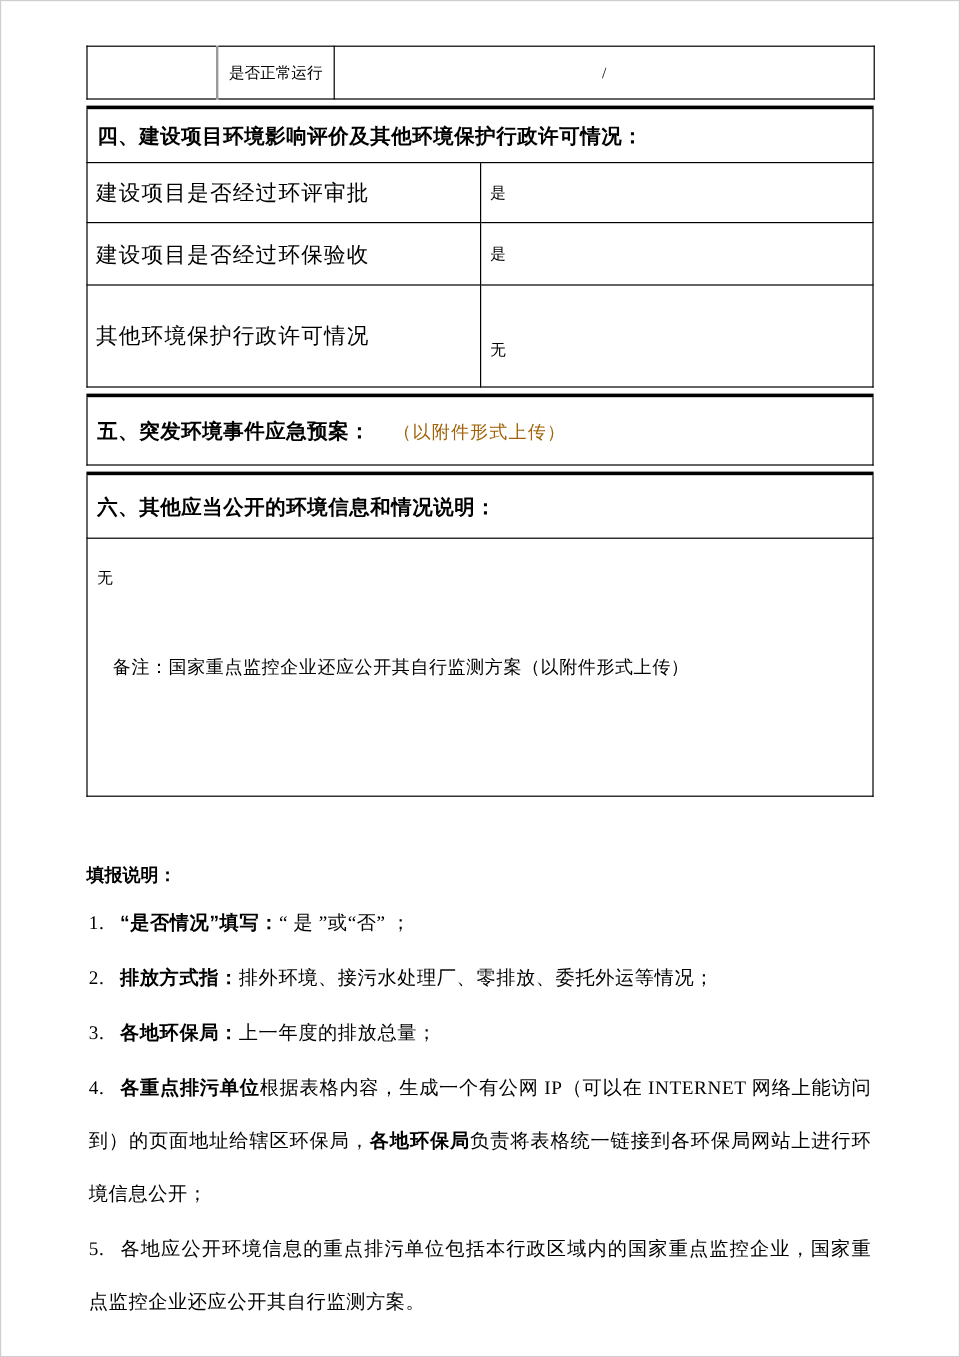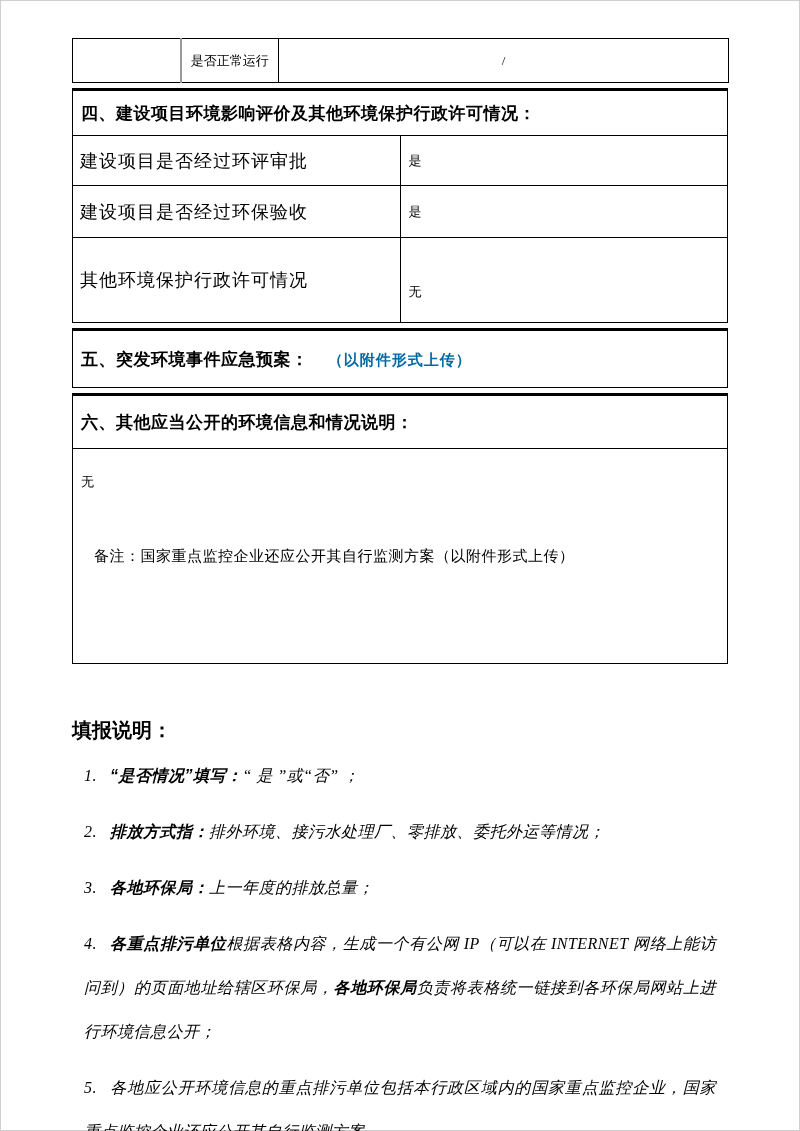--- a/index.html
+++ b/index.html
@@ -37,38 +37,38 @@
   .tblB .lbl{width:206px;font-size:18px;letter-spacing:1px;padding:4px 8px 4px 7px;}
   .tblB .val{width:450px;font-size:13px;padding:4px 8px;}
   .tblB .r1 td{height:50px;}
   .tblB .r2 td{height:52px;}
   .tblB .r3 td{height:85px;}
   .tblB .r3 .val{vertical-align:middle;padding-top:28px;}
 
   .tblC .hdr{height:58px;}
   .suffix{
     font-family:"Liberation Serif","DejaVu Serif",serif;
-    font-weight:bold;font-size:15px;letter-spacing:1px;color:#0369a1;
+    font-weight:normal;font-size:15px;letter-spacing:1px;color:#a16207;
     margin-left:14px;
   }
 
   .tblD .hdr{height:54px;}
   .tblD .bigcell{height:215px;vertical-align:top;padding:0;}
   .bigcell .none-val{font-size:13px;padding:24px 8px 0 8px;}
   .bigcell .remark{font-size:15px;letter-spacing:0.5px;padding:0 8px 0 21px;margin-top:56px;}
 
   
   .notes{margin-top:54px;width:656px;}
   .notes-heading{
     font-family:Liberation Serif, serif;
-    font-weight:bold;font-size:20px;margin:0 0 6px 0;line-height:24px;
+    font-weight:bold;font-size:15px;margin:0 0 6px 0;line-height:24px;
   }
   .note-item{
-    margin:12px;font-size:16px;line-height:44px;
-    text-align:justify;letter-spacing:0.5px;font-style:italic;
+    margin:2px;font-size:16px;line-height:44px;
+    text-align:justify;letter-spacing:0.5px;
   }
   .note-num{margin-right:13px;}
   .b{font-family:"Liberation Sans","DejaVu Sans",sans-serif;font-weight:bold;}
 </style>
 </head>
 <body>
 
 <div class="page">
   <div class="content">
 

